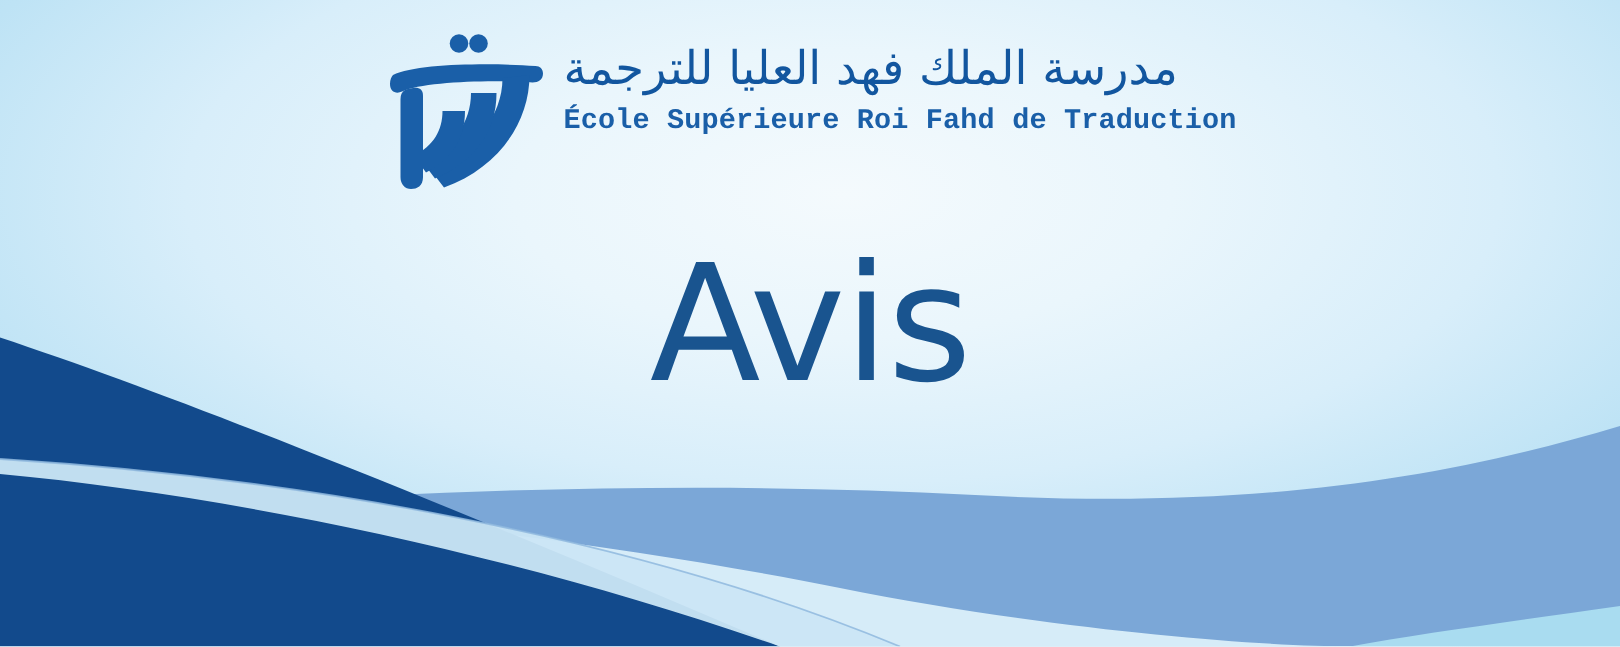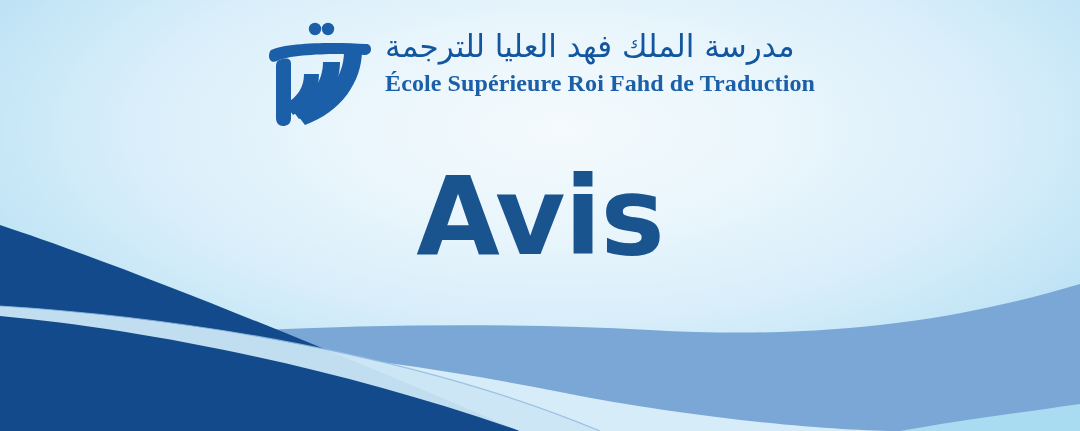--- a/index.html
+++ b/index.html
@@ -82,39 +82,39 @@
     font-family: "DejaVu Sans", sans-serif;
     font-size: 15.5px;
     line-height: 1.25;
     color: #1a63ad;
     white-space: nowrap;
     letter-spacing: 1.1px;
     margin-top: 3px;
   }
 
   .inst-french {
-    font-family: Liberation Serif, serif;
+    font-family: Liberation Mono, monospace;
     font-weight: bold;
-    font-size: 24px;
+    font-size: 19px;
     line-height: 1.2;
     color: #1a5fa8;
     white-space: nowrap;
     margin-top: 4px;
     letter-spacing: 0.1px;
   }
 
   
   .headline {
     position: absolute;
     top: 163px;
     left: 0;
     right: 0;
     text-align: center;
     font-family: "DejaVu Sans", "Liberation Sans", sans-serif;
-    font-weight: bold;
+    font-weight: normal;
     font-size: 108px;
     line-height: 1;
     color: #19548f;
     letter-spacing: -1px;
     user-select: none;
   }
 </style>
 </head>
 <body>
 

